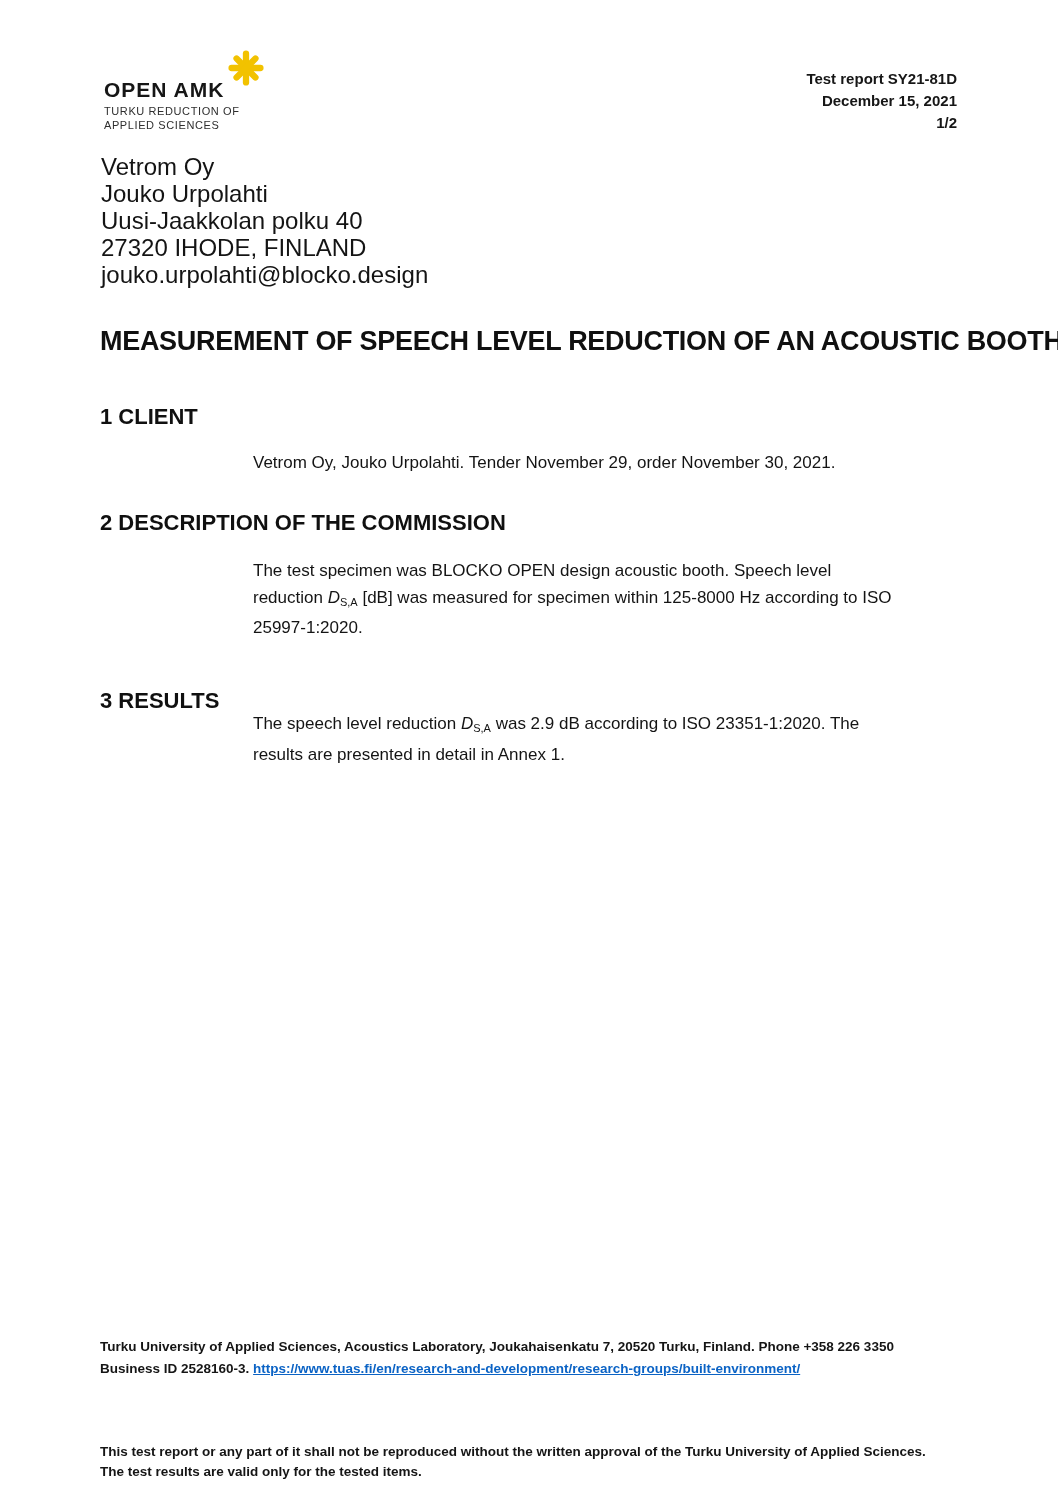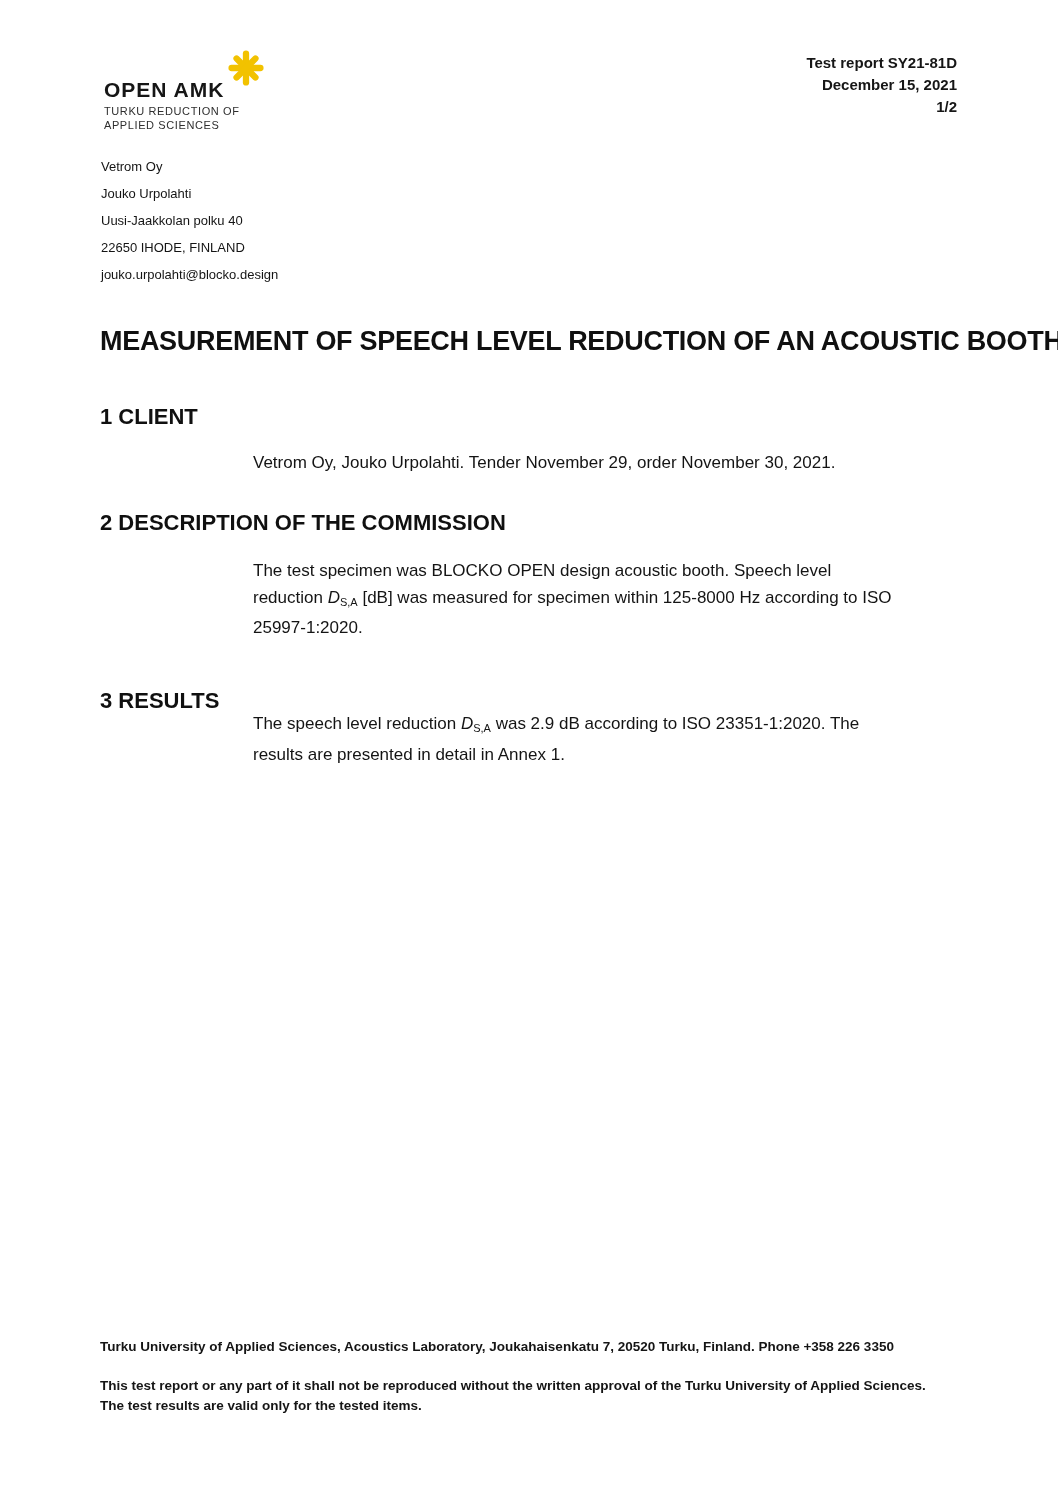--- a/index.html
+++ b/index.html
@@ -23,29 +23,29 @@
     font-size: 21px; font-weight: 800; letter-spacing: 1px;
     color: #161616; white-space: nowrap;
   }
   .brand-sub {
     position: absolute; left: 0; top: 56px;
     font-size: 11px; font-weight: 500; letter-spacing: 0.6px;
     line-height: 14px; color: #2e2e2e; white-space: nowrap;
   }
 
   .meta {
-    position: absolute; right: 101px; top: 52px;
+    position: absolute; right: 101px; top: 68px;
     text-align: right; font-size: 15px; font-weight: 600;
     line-height: 22px; color: #161616;
   }
 
   
   .recipient {
     position: absolute; left: 101px; top: 153px;
-    font-size: 13px; line-height: 27px; color: #141414;
+    font-size: 24px; line-height: 27px; color: #141414;
   }
   .recipient div { white-space: nowrap; }
 
   
   .doc-title {
     position: absolute; left: 100px; top: 326px;
     font-size: 27px; font-weight: 800; letter-spacing: -0.3px;
     color: #101010; white-space: nowrap;
   }
 
@@ -71,21 +71,21 @@
 
   
   .footer {
     position: absolute; left: 100px; top: 1336px;
     font-size: 13.5px; font-weight: 600; line-height: 22px; color: #151515;
   }
   .footer a {
     color: #0b63c5; text-decoration: underline; font-weight: 600;
   }
   .disclaimer {
-    position: absolute; left: 100px; top: 1376px;
+    position: absolute; left: 100px; top: 1442px;
     font-size: 13.5px; font-weight: 600; line-height: 20px; color: #151515;
   }
   .footer div, .disclaimer div { white-space: nowrap; }
 </style>
 </head>
 <body>
 
 <div class="page">
 
   <div class="logo">
@@ -107,21 +107,21 @@
   <div class="meta">
     <div>Test report SY21-81D</div>
     <div>December 15, 2021</div>
     <div>1/2</div>
   </div>
 
   <div class="recipient">
     <div>Vetrom Oy</div>
     <div>Jouko Urpolahti</div>
     <div>Uusi-Jaakkolan polku 40</div>
-    <div>22650 IHODE, FINLAND</div>
+    <div>27320 IHODE, FINLAND</div>
     <div>jouko.urpolahti@blocko.design</div>
   </div>
 
   <h1 class="doc-title">MEASUREMENT OF SPEECH LEVEL REDUCTION OF AN ACOUSTIC BOOTH</h1>
 
   <h2 class="section-heading h-client">1 CLIENT</h2>
   <div class="section-body b-client">
     <div class="bodyline">
       <span>Vetrom Oy, Jouko Urpolahti. Tender November 29, order November 30, 2021.</span>
     </div>
@@ -145,20 +145,23 @@
     <div class="bodyline">
       <span>The speech level reduction </span><span class="var">D</span><span class="subscr">S,A</span><span> was 2.9 dB according to ISO 23351-1:2020. The</span>
     </div>
     <div class="bodyline">
       <span>results are presented in detail in Annex 1.</span>
     </div>
   </div>
 
   <div class="footer">
     <div>Turku University of Applied Sciences, Acoustics Laboratory, Joukahaisenkatu 7, 20520 Turku, Finland. Phone +358 226 3350</div>
+    <div>
+      <span>Business ID 2528160-3. </span><a href="#">https://www.tuas.fi/en/research-and-development/research-groups/built-environment/</a>
+    </div>
   </div>
 
   <div class="disclaimer">
     <div>This test report or any part of it shall not be reproduced without the written approval of the Turku University of Applied Sciences.</div>
     <div>The test results are valid only for the tested items.</div>
   </div>
 
 </div>
 
 </body></html>

